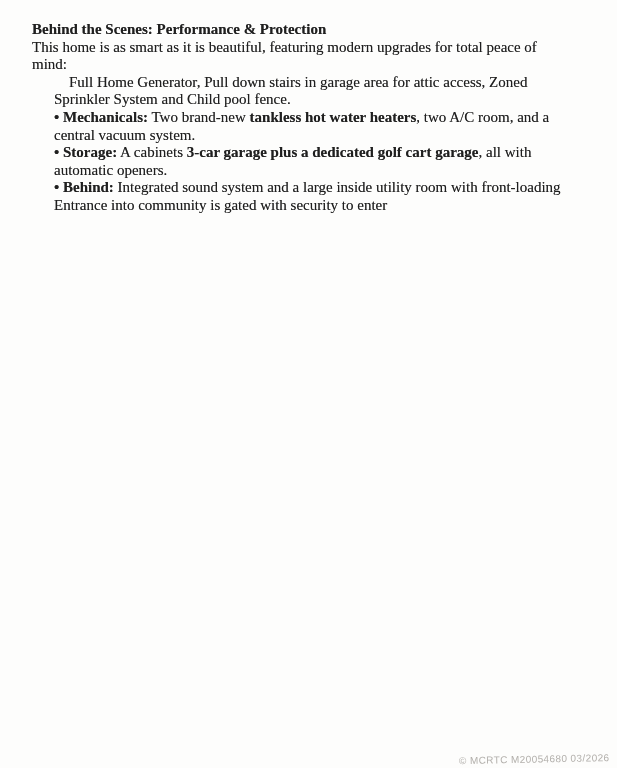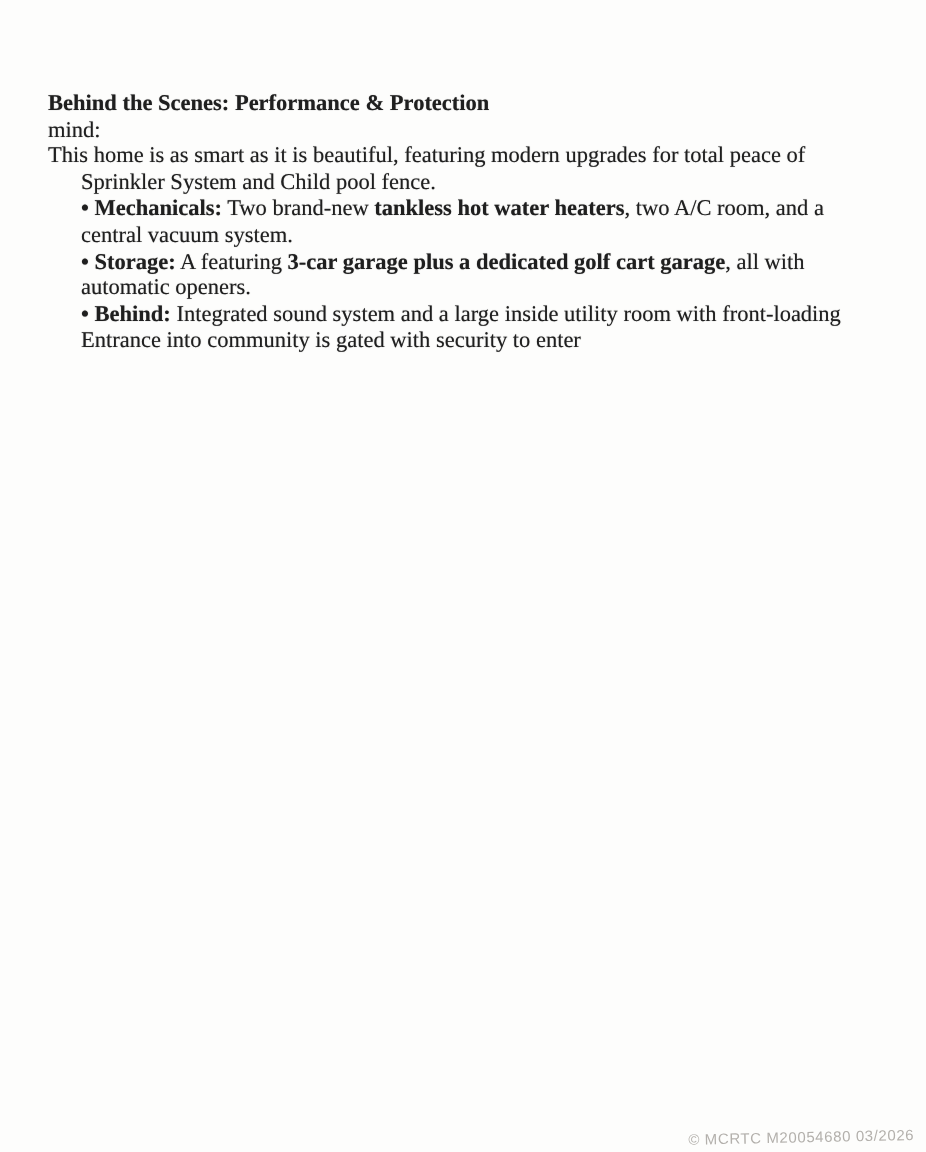--- a/index.html
+++ b/index.html
@@ -17,21 +17,20 @@
   .doc {
     position: absolute;
     top: 0; left: 0;
     width: 617px;
     height: 768px;
   }
   .doc-text {
     padding: 21px 14px 0 32px;
     color: #1f1f1f;
     font-size: 15px;
-    margin-top: 40px;
   }
   .line {
     line-height: 17.6px;
     height: 17.6px;
     white-space: pre;
     text-shadow: 0 0 0.6px rgba(30,30,30,0.55);
   }
   .line .seg { font-weight: normal; }
   .line .seg.bold { font-weight: bold; }
   .indent-0 { padding-left: 0; }
@@ -49,24 +48,25 @@
     transform-origin: right bottom;
     white-space: nowrap;
   }
 </style>
 </head>
 <body>
 
 <div class="doc">
   <div class="doc-text" id="doc-lines">
       <div class="line indent-0"><span class="seg bold">Behind the Scenes: Performance &amp; Protection</span></div>
+      <div class="line indent-0"><span class="seg">This home is as smart as it is beautiful, featuring modern upgrades for total peace of</span></div>
       <div class="line indent-0"><span class="seg">mind:</span></div>
-      <div class="line indent-0"><span class="seg">This home is as smart as it is beautiful, featuring modern upgrades for total peace of</span></div>
+      <div class="line indent-2"><span class="seg">Full Home Generator, Pull down stairs in garage area for attic access, Zoned</span></div>
       <div class="line indent-1"><span class="seg">Sprinkler System and Child pool fence.</span></div>
       <div class="line indent-1"><span class="seg bold">• Mechanicals:</span><span class="seg"> Two brand-new </span><span class="seg bold">tankless hot water heaters</span><span class="seg">, two A/C room, and a</span></div>
       <div class="line indent-1"><span class="seg">central vacuum system.</span></div>
-      <div class="line indent-1"><span class="seg bold">• Storage:</span><span class="seg"> A featuring </span><span class="seg bold">3-car garage plus a dedicated golf cart garage</span><span class="seg">, all with</span></div>
+      <div class="line indent-1"><span class="seg bold">• Storage:</span><span class="seg"> A cabinets </span><span class="seg bold">3-car garage plus a dedicated golf cart garage</span><span class="seg">, all with</span></div>
       <div class="line indent-1"><span class="seg">automatic openers.</span></div>
       <div class="line indent-1"><span class="seg bold">• Behind:</span><span class="seg"> Integrated sound system and a large inside utility room with front-loading</span></div>
       <div class="line indent-1"><span class="seg">Entrance into community is gated with security to enter</span></div>
     </div>
   <div class="watermark">© MCRTC M20054680 03/2026</div>
 </div>
 
 </body></html>

